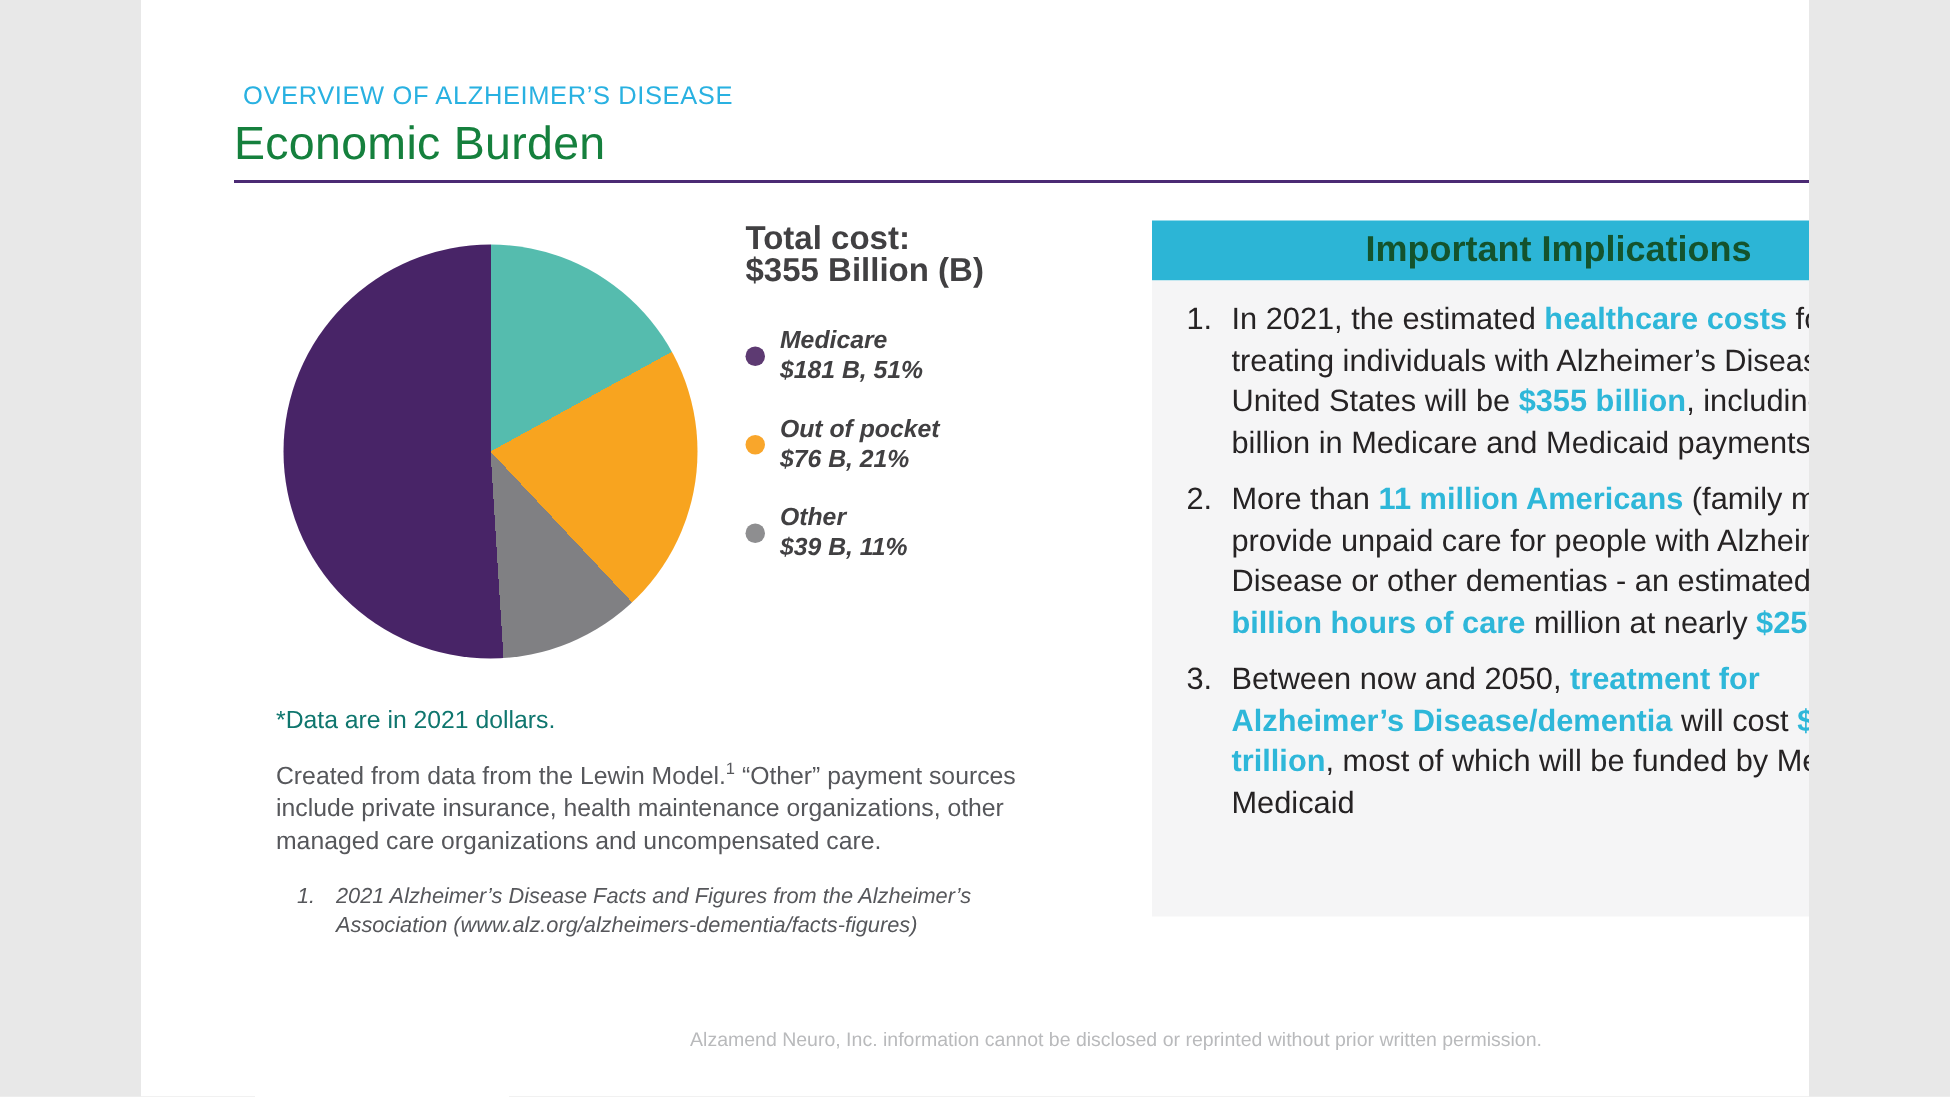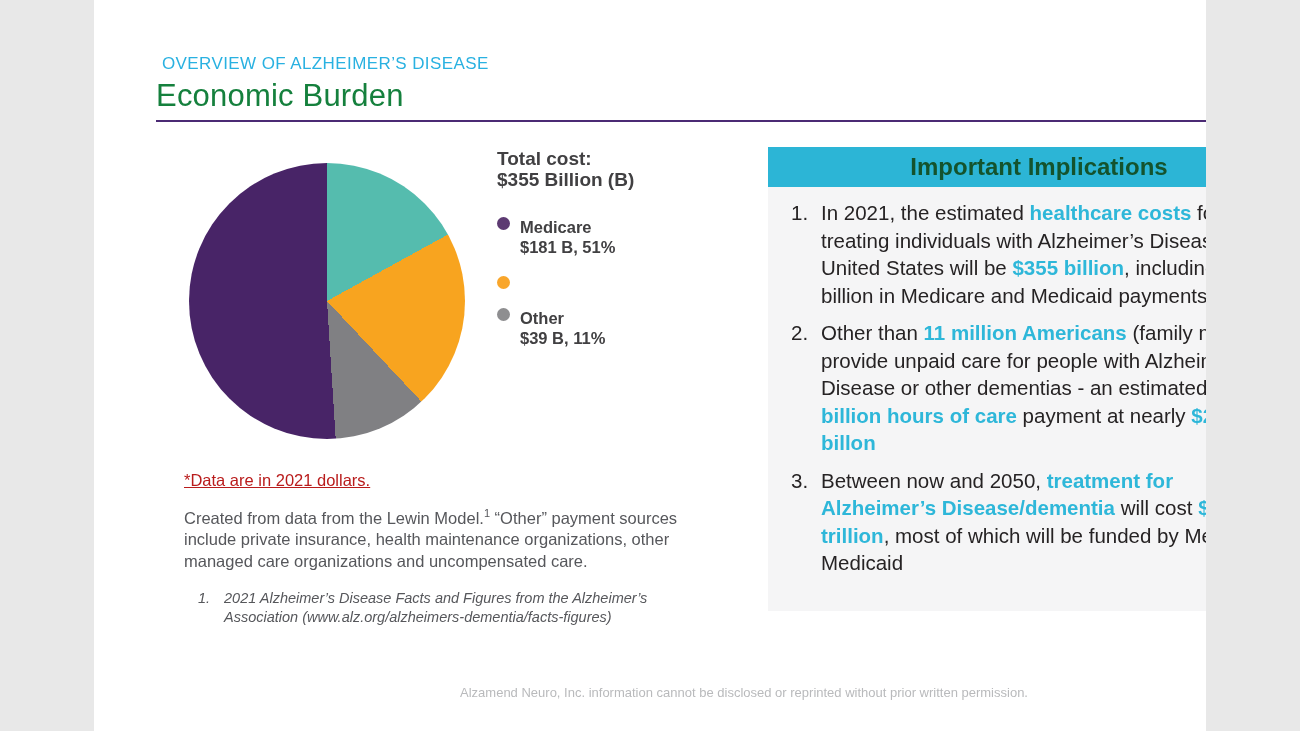--- a/index.html
+++ b/index.html
@@ -9,26 +9,26 @@
   }
   
   .eyebrow{position:absolute;left:68px;top:54px;font-size:17px;letter-spacing:.4px;color:#29b1e1;font-weight:400;}
   .title{position:absolute;left:62px;top:78px;font-size:31px;color:#15803d;font-weight:400;margin:0;letter-spacing:.2px;}
   .rule{position:absolute;left:62px;top:120px;width:1175px;height:2px;background:#4b2a74;}
   .logo{position:absolute;left:1186px;top:12px;width:84px;height:104px;}
   .logo .tm{position:absolute;right:-4px;bottom:6px;font-size:7px;color:#4b2a74;font-weight:bold;}
   
   .pie{position:absolute;left:95px;top:163px;width:276px;height:276px;border-radius:50%;}
   .legend{position:absolute;left:403px;top:148px;width:240px;color:#414042;}
-  .legend-total{font-size:19px;font-weight:bold;line-height:21px;margin-bottom:27px;white-space:pre-line;}
-  .legend-item{display:flex;align-items:flex-start;margin-bottom:19px;}
+  .legend-total{font-size:22px;font-weight:bold;line-height:21px;margin-bottom:27px;white-space:pre-line;}
+  .legend-item{display:flex;align-items:center;margin-bottom:19px;font-style:italic;}
   .legend-dot{width:13px;height:13px;border-radius:50%;flex:0 0 13px;margin-right:10px;}
   .legend-text{font-size:16.5px;font-weight:bold;line-height:20px;}
   
-  .note1{position:absolute;left:90px;top:471px;font-size:16.5px;color:#b91c1c;margin:0;text-decoration:underline;}
+  .note1{position:absolute;left:90px;top:471px;font-size:16.5px;color:#0f766e;margin:0;}
   .note2{position:absolute;left:90px;top:503px;width:548px;font-size:16.5px;line-height:21.5px;color:#56575b;margin:0;}
   .note2 sup{font-size:11px;}
   .ref{position:absolute;left:104px;top:589px;width:452px;display:flex;font-style:italic;font-size:14.5px;line-height:19px;color:#56575b;}
   .ref-num{flex:0 0 26px;}
   
   .imp-header{position:absolute;left:674px;top:147px;width:542px;height:40px;background:#2cb5d6;
     color:#14532d;font-size:24px;font-weight:bold;text-align:center;line-height:40px;}
   .imp-body{position:absolute;left:674px;top:187px;width:542px;height:424px;background:#f5f5f6;
     box-sizing:border-box;padding:12px 18px 0 16px;}
   .imp-item{display:flex;font-size:20.5px;line-height:27.5px;color:#262324;margin-bottom:10px;}
@@ -70,20 +70,21 @@
   <div class="legend">
     <div class="legend-total">Total cost:
 $355 Billion (B)</div>
     <div id="legend-items">
         <div class="legend-item">
           <span class="legend-dot" style="background: rgb(93, 58, 114);"></span>
           <span class="legend-text">Medicare<br>$181 B, 51%</span>
         </div>
         <div class="legend-item">
           <span class="legend-dot" style="background: rgb(249, 166, 43);"></span>
+          <span class="legend-text">Out of pocket<br>$76 B, 21%</span>
         </div>
         <div class="legend-item">
           <span class="legend-dot" style="background: rgb(142, 142, 144);"></span>
           <span class="legend-text">Other<br>$39 B, 11%</span>
         </div>
       </div>
   </div>
 
   <p class="note1">*Data are in 2021 dollars.</p>
   <p class="note2"><span>Created from data from the Lewin Model.</span><sup>1</sup><span> “Other” payment sources include private insurance, health maintenance organizations, other managed care organizations and uncompensated care.</span></p>
@@ -94,21 +95,21 @@
 
   <div class="imp-header">Important Implications</div>
   <div class="imp-body">
     <div id="imp-list">
         <div class="imp-item">
           <span class="imp-num">1.</span>
           <span class="imp-text"><span>In 2021, the estimated </span><span class="hl">healthcare costs</span><span> for treating individuals with Alzheimer’s Disease in the United States will be </span><span class="hl">$355 billion</span><span>, including $167 billion in Medicare and Medicaid payments</span></span>
         </div>
         <div class="imp-item">
           <span class="imp-num">2.</span>
-          <span class="imp-text"><span>Other than </span><span class="hl">11 million Americans</span><span> (family members) provide unpaid care for people with Alzheimer’s Disease or other dementias - an estimated </span><span class="hl">15.3 billion hours of care</span><span> payment at nearly </span><span class="hl">$257 billon</span></span>
+          <span class="imp-text"><span>More than </span><span class="hl">11 million Americans</span><span> (family members) provide unpaid care for people with Alzheimer’s Disease or other dementias - an estimated </span><span class="hl">15.3 billion hours of care</span><span> million at nearly </span><span class="hl">$257 billon</span></span>
         </div>
         <div class="imp-item">
           <span class="imp-num">3.</span>
           <span class="imp-text"><span>Between now and 2050, </span><span class="hl">treatment for Alzheimer’s Disease/dementia</span><span> will cost </span><span class="hl">$20.2 trillion</span><span>, most of which will be funded by Medicare &amp; Medicaid</span></span>
         </div>
       </div>
   </div>
 
   <div class="confidential">Alzamend Neuro, Inc. information cannot be disclosed or reprinted without prior written permission.</div>
   <div class="pageno">7</div>

